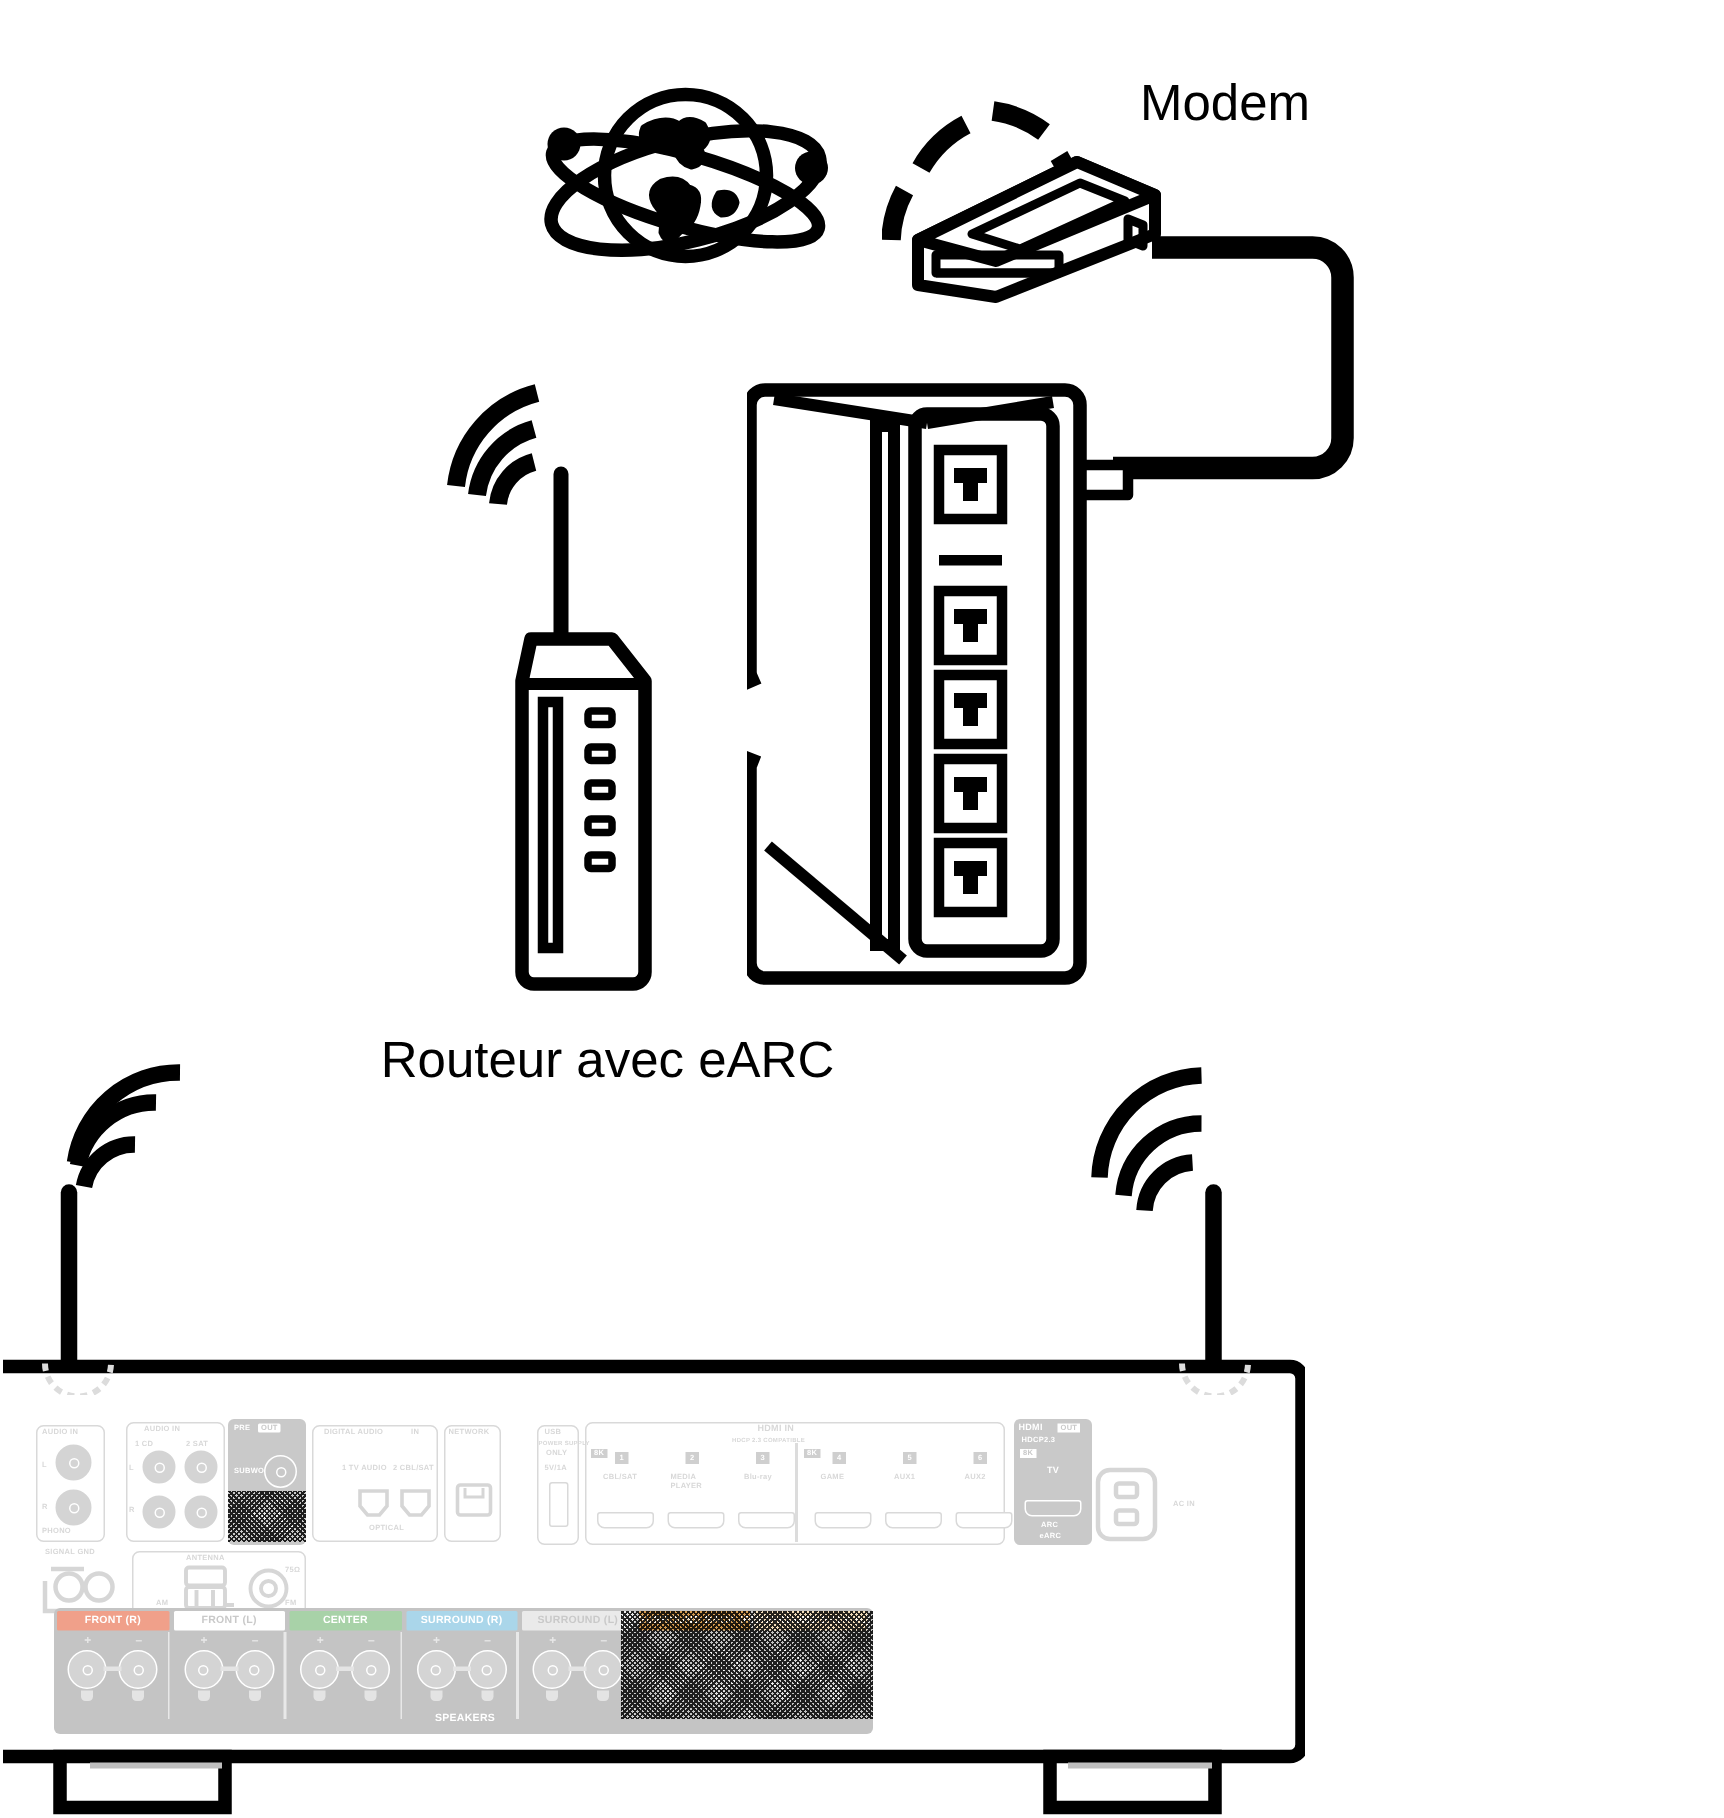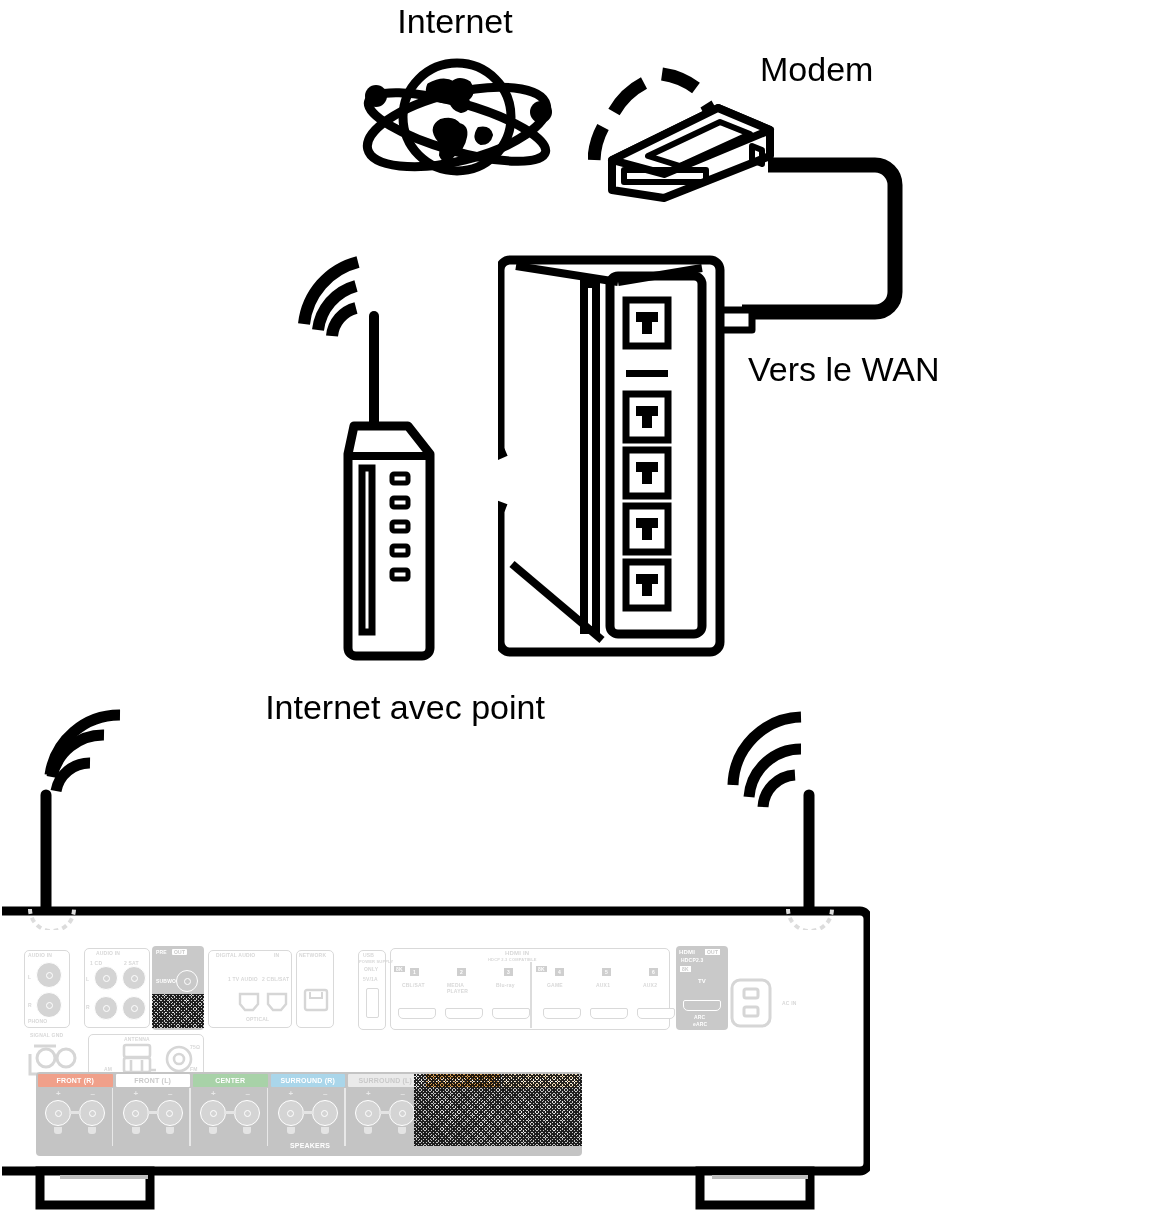--- a/index.html
+++ b/index.html
@@ -30,24 +30,22 @@
       opacity:.85;pointer-events:none;mix-blend-mode:multiply;}
   .hdmi-port{position:absolute;height:11px;border:1.6px solid #d9d9d9;border-radius:2px 2px 5px 5px;box-sizing:border-box;background:#fff;}
   .box{position:absolute;border:1.6px solid #d9d9d9;border-radius:5px;box-sizing:border-box;}
   .fill{position:absolute;background:#d0d0d0;border-radius:4px;}
 </style>
 </head>
 <body>
 
 <div class="stage">
 
-  <div class="lbl c" style="left:330px;top:2px;width:250px;">Internet</div>
   <div class="lbl" style="left:760px;top:50px;">Modem</div>
-  <div class="lbl" style="left:748px;top:350px;">Vers le WAN</div>
-  <div class="lbl c" style="left:180px;top:688px;width:450px;">Internet avec point</div>
+  <div class="lbl c" style="left:180px;top:688px;width:450px;">Routeur avec eARC</div>
 
   <svg class="abs" style="left:345px;top:55px;" width="230" height="145" viewBox="0 0 230 145">
     <g fill="none" stroke="#000" stroke-width="9">
       <circle cx="112" cy="62" r="54"></circle>
       <ellipse cx="112" cy="72" rx="92" ry="34" transform="rotate(-14 112 72)"></ellipse>
       <ellipse cx="112" cy="72" rx="92" ry="24" transform="rotate(16 112 72)"></ellipse>
     </g>
     <g fill="#000">
       <circle cx="31" cy="41" r="11"></circle>
       <circle cx="196" cy="57" r="11"></circle>

